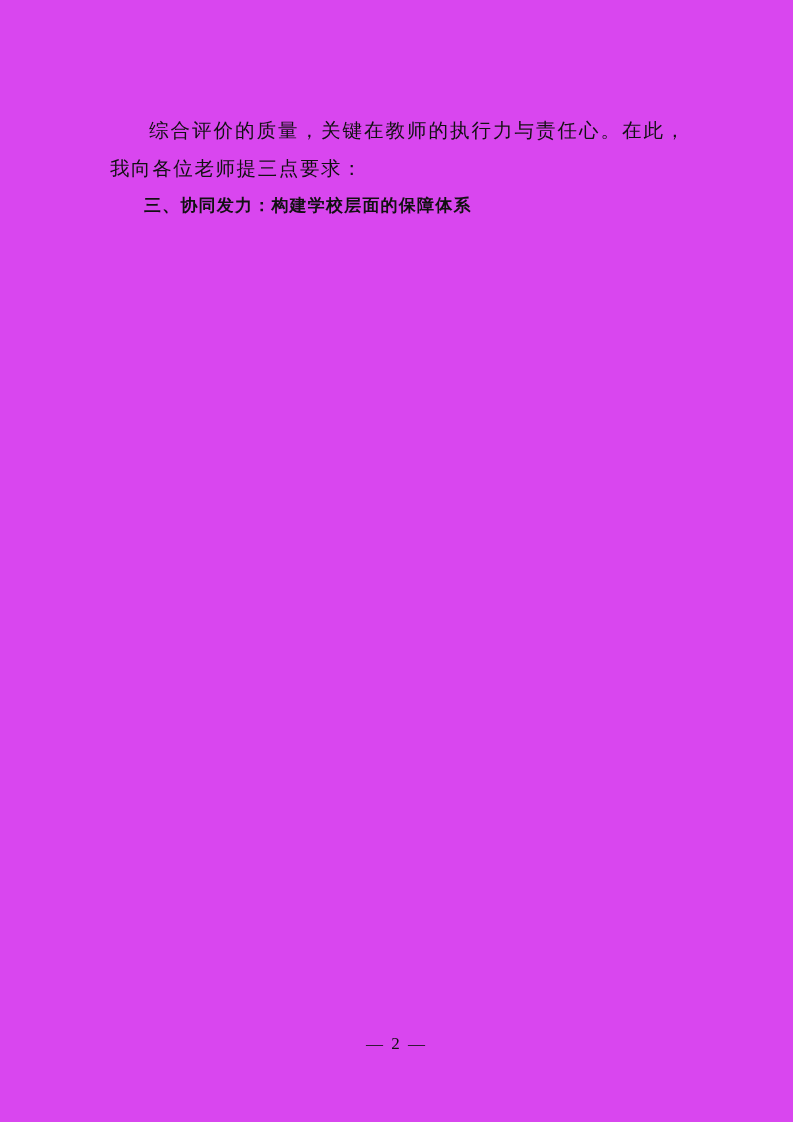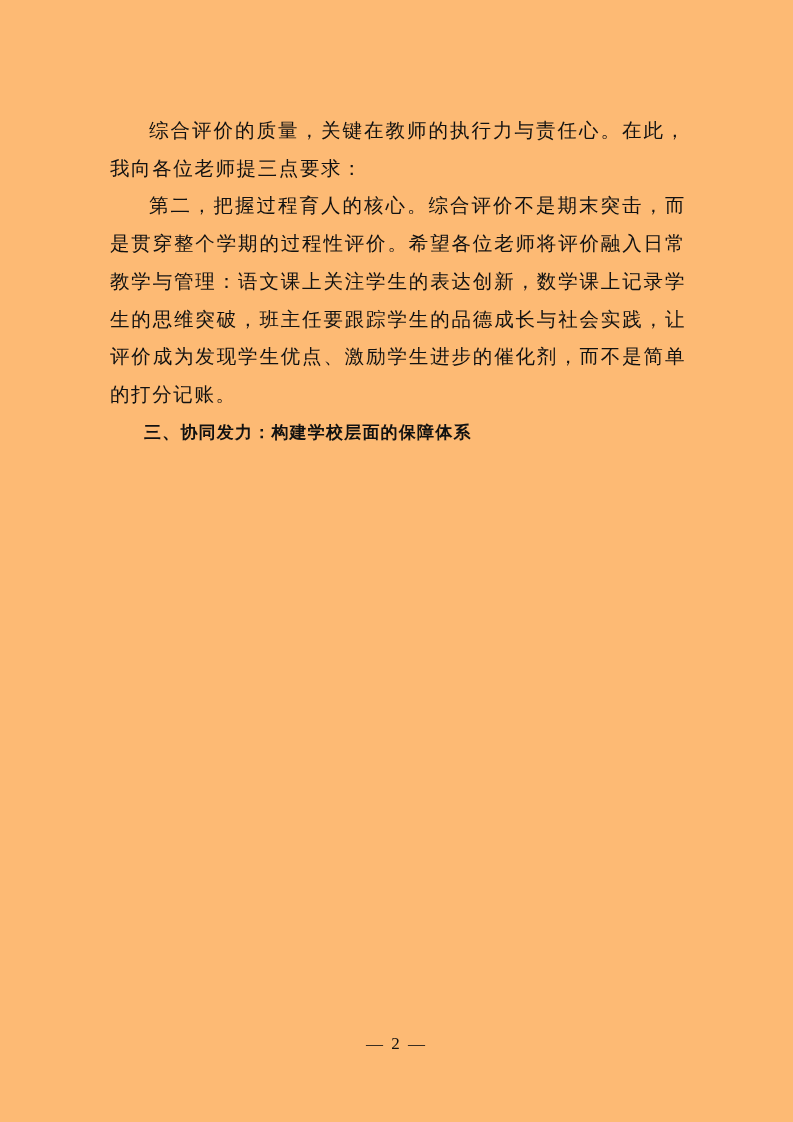--- a/index.html
+++ b/index.html
@@ -5,21 +5,21 @@
   html, body {
     margin: 0;
     padding: 0;
     background: #ffffff;
   }
   .page {
     position: relative;
     width: 793px;
     height: 1122px;
     margin: 0 auto;
-    background: #fdba74;
+    background: #d946ef;
     overflow: hidden;
     font-family: "Liberation Serif", "DejaVu Serif", serif;
     color: #111111;
   }
   .content {
     position: absolute;
     left: 110px;
     top: 112px;
     width: 576px;
   }
@@ -54,19 +54,18 @@
     letter-spacing: 2px;
     color: #111111;
   }
 </style>
 </head>
 <body>
 
 <div class="page">
   <div class="content" id="doc-body">
       <p class="body"><span>综合评价的质量，关键在教师的执行力与责任心。在此，我向各位老师提三点要求：</span></p>
-      <p class="body"><span>第二，把握过程育人的核心。综合评价不是期末突击，而是贯穿整个学期的过程性评价。希望各位老师将评价融入日常教学与管理：语文课上关注学生的表达创新，数学课上记录学生的思维突破，班主任要跟踪学生的品德成长与社会实践，让评价成为发现学生优点、激励学生进步的催化剂，而不是简单的打分记账。</span></p>
       <p class="heading"><span class="bold">三、协同发力：构建学校层面的保障体系</span></p>
     </div>
   <div class="footer">
     <span>— 2 —</span>
   </div>
 </div>
 
 </body></html>

